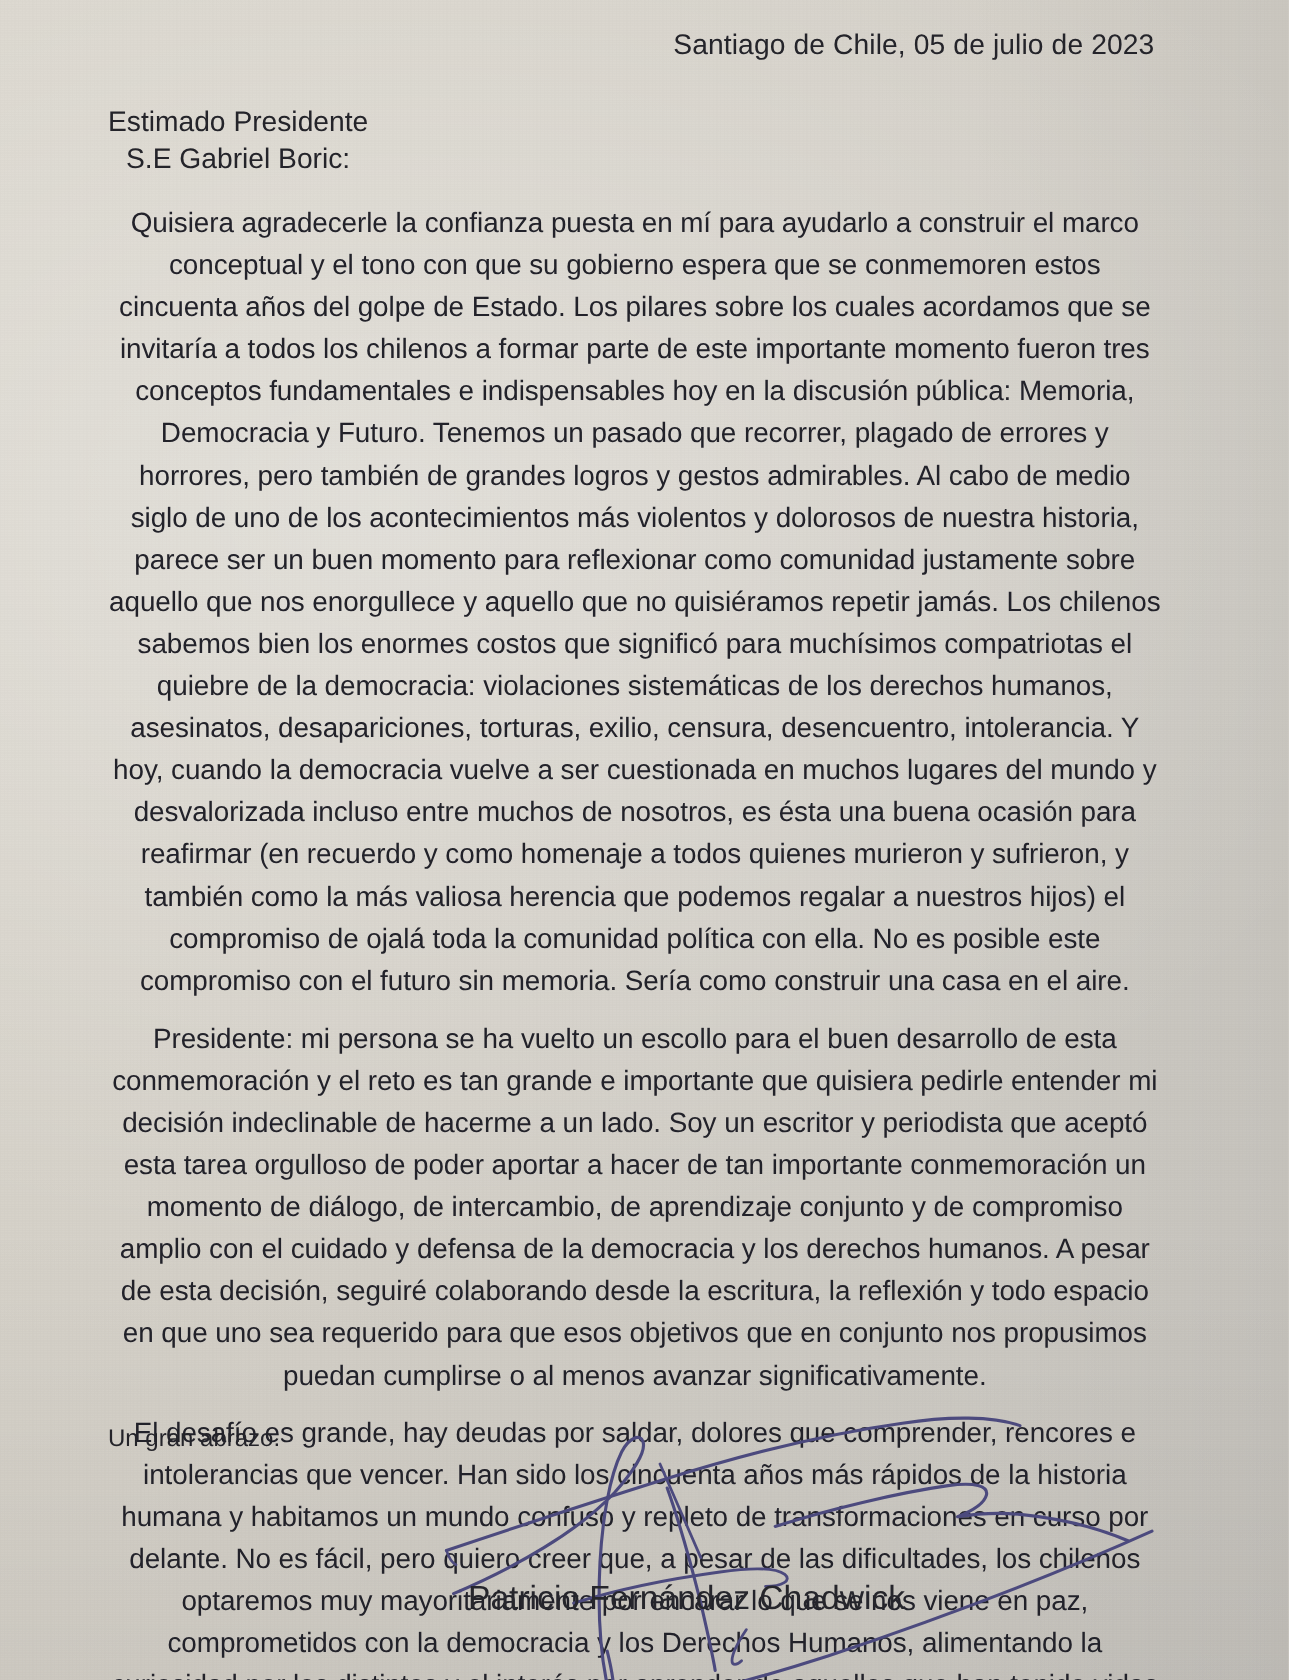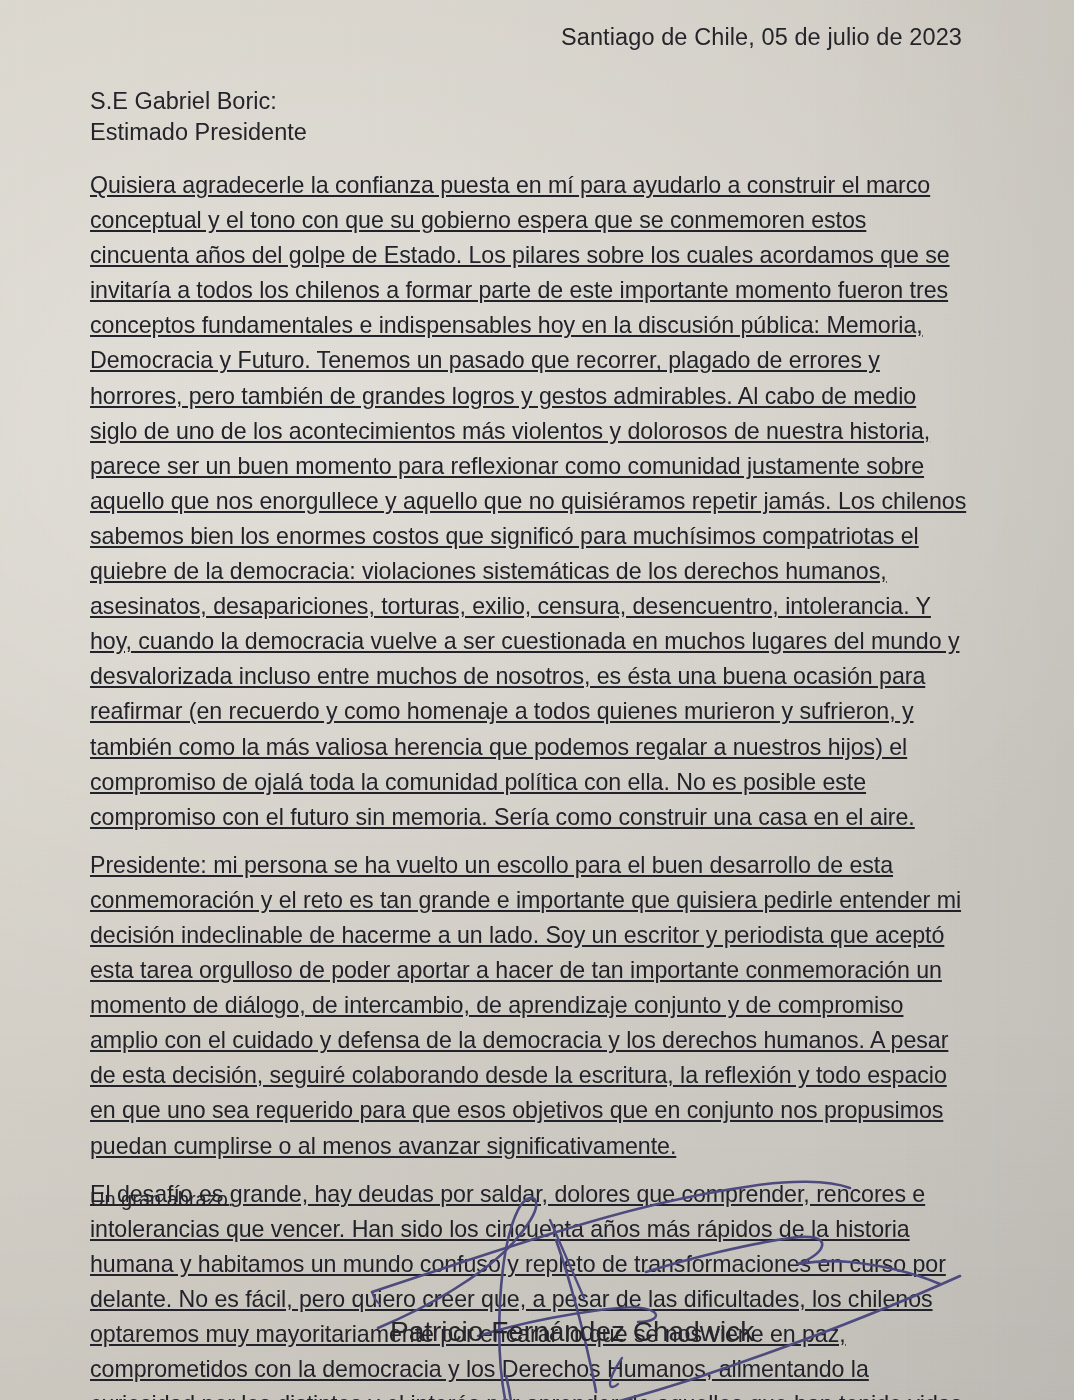--- a/index.html
+++ b/index.html
@@ -26,20 +26,21 @@
                       rgba(255,255,255,0.30) 0%,
                       rgba(255,255,255,0.10) 45%,
                       rgba(0,0,0,0.00) 70%),
       linear-gradient(118deg,
                       #d9d5cc 0%,
                       #d6d2c9 22%,
                       #d2cec6 48%,
                       #cdcac3 72%,
                       #c9c6c0 100%);
     overflow: hidden;
+    text-align: center;
   }
   
   .grain {
     position: absolute;
     inset: 0;
     pointer-events: none;
     opacity: .30;
     background-image:
       repeating-linear-gradient(0deg, rgba(0,0,0,.020) 0 1px, rgba(255,255,255,.018) 1px 2px),
       repeating-linear-gradient(90deg, rgba(0,0,0,.014) 0 1px, rgba(255,255,255,.014) 1px 3px);
@@ -87,21 +88,20 @@
     top: 168px;
     left: 90px;
     width: 878px;
     font-size: 23.2px;
     line-height: 35.1px;
     color: #22222a;
     letter-spacing: -0.05px;
   }
   .letter-body p {
     margin: 0;
-    text-decoration: underline;
   }
   .letter-body p + p { margin-top: 13px; }
 
   .closing {
     position: absolute;
     top: 1188px;
     left: 90px;
     font-size: 20px;
     color: #24242a;
     white-space: nowrap;
@@ -136,22 +136,22 @@
 
 <div class="page">
   <div class="grain"></div>
   <div class="vignette"></div>
 
   <div class="content">
 
     <div class="dateline">Santiago de Chile, 05 de julio de 2023</div>
 
     <div class="salutation">
+      <div>Estimado Presidente</div>
       <div>S.E Gabriel Boric:</div>
-      <div>Estimado Presidente</div>
     </div>
 
     <div class="letter-body">
       <p>Quisiera agradecerle la confianza puesta en mí para ayudarlo a construir el marco conceptual y el tono con que su gobierno espera que se conmemoren estos cincuenta años del golpe de Estado. Los pilares sobre los cuales acordamos que se invitaría a todos los chilenos a formar parte de este importante momento fueron tres conceptos fundamentales e indispensables hoy en la discusión pública: Memoria, Democracia y Futuro. Tenemos un pasado que recorrer, plagado de errores y horrores, pero también de grandes logros y gestos admirables. Al cabo de medio siglo de uno de los acontecimientos más violentos y dolorosos de nuestra historia, parece ser un buen momento para reflexionar como comunidad justamente sobre aquello que nos enorgullece y aquello que no quisiéramos repetir jamás. Los chilenos sabemos bien los enormes costos que significó para muchísimos compatriotas el quiebre de la democracia: violaciones sistemáticas de los derechos humanos, asesinatos, desapariciones, torturas, exilio, censura, desencuentro, intolerancia. Y hoy, cuando la democracia vuelve a ser cuestionada en muchos lugares del mundo y desvalorizada incluso entre muchos de nosotros, es ésta una buena ocasión para reafirmar (en recuerdo y como homenaje a todos quienes murieron y sufrieron, y también como la más valiosa herencia que podemos regalar a nuestros hijos) el compromiso de ojalá toda la comunidad política con ella. No es posible este compromiso con el futuro sin memoria. Sería como construir una casa en el aire.</p>
       <p>Presidente: mi persona se ha vuelto un escollo para el buen desarrollo de esta conmemoración y el reto es tan grande e importante que quisiera pedirle entender mi decisión indeclinable de hacerme a un lado. Soy un escritor y periodista que aceptó esta tarea orgulloso de poder aportar a hacer de tan importante conmemoración un momento de diálogo, de intercambio, de aprendizaje conjunto y de compromiso amplio con el cuidado y defensa de la democracia y los derechos humanos. A pesar de esta decisión, seguiré colaborando desde la escritura, la reflexión y todo espacio en que uno sea requerido para que esos objetivos que en conjunto nos propusimos puedan cumplirse o al menos avanzar significativamente.</p>
       <p>El desafío es grande, hay deudas por saldar, dolores que comprender, rencores e intolerancias que vencer. Han sido los cincuenta años más rápidos de la historia humana y habitamos un mundo confuso y repleto de transformaciones en curso por delante. No es fácil, pero quiero creer que, a pesar de las dificultades, los chilenos optaremos muy mayoritariamente por encarar lo que se nos viene en paz, comprometidos con la democracia y los Derechos Humanos, alimentando la curiosidad por los distintos y el interés por aprender de aquellos que han tenido vidas y experiencias diferentes de las propias.</p>
     </div>
 
     <div class="closing">Un gran abrazo.</div>
 

